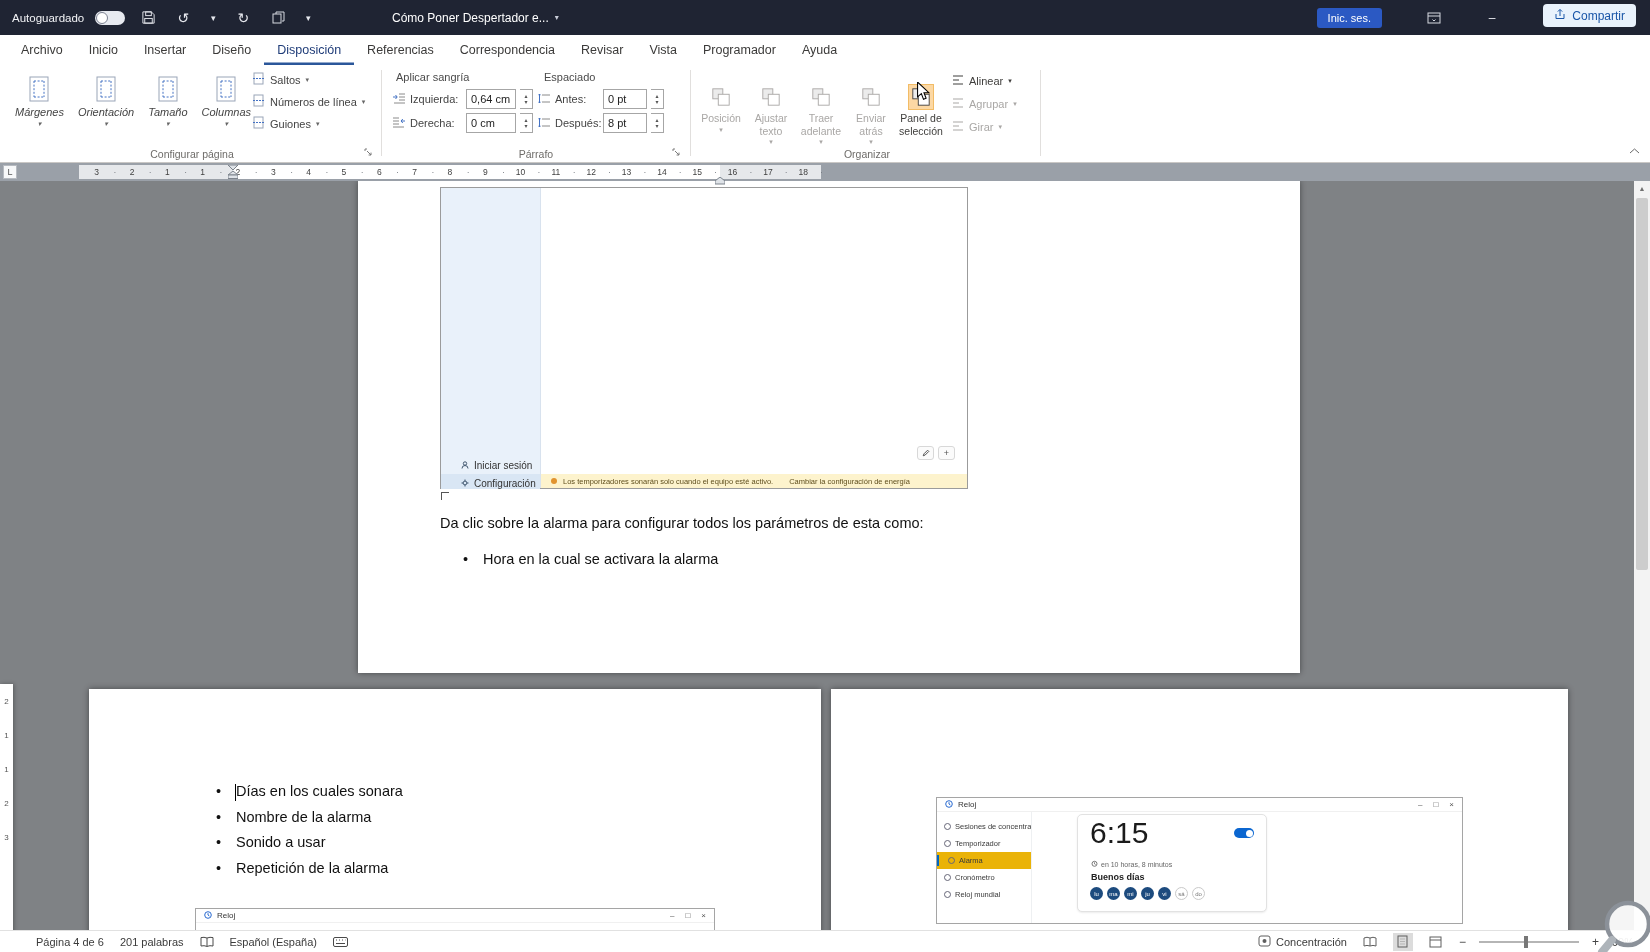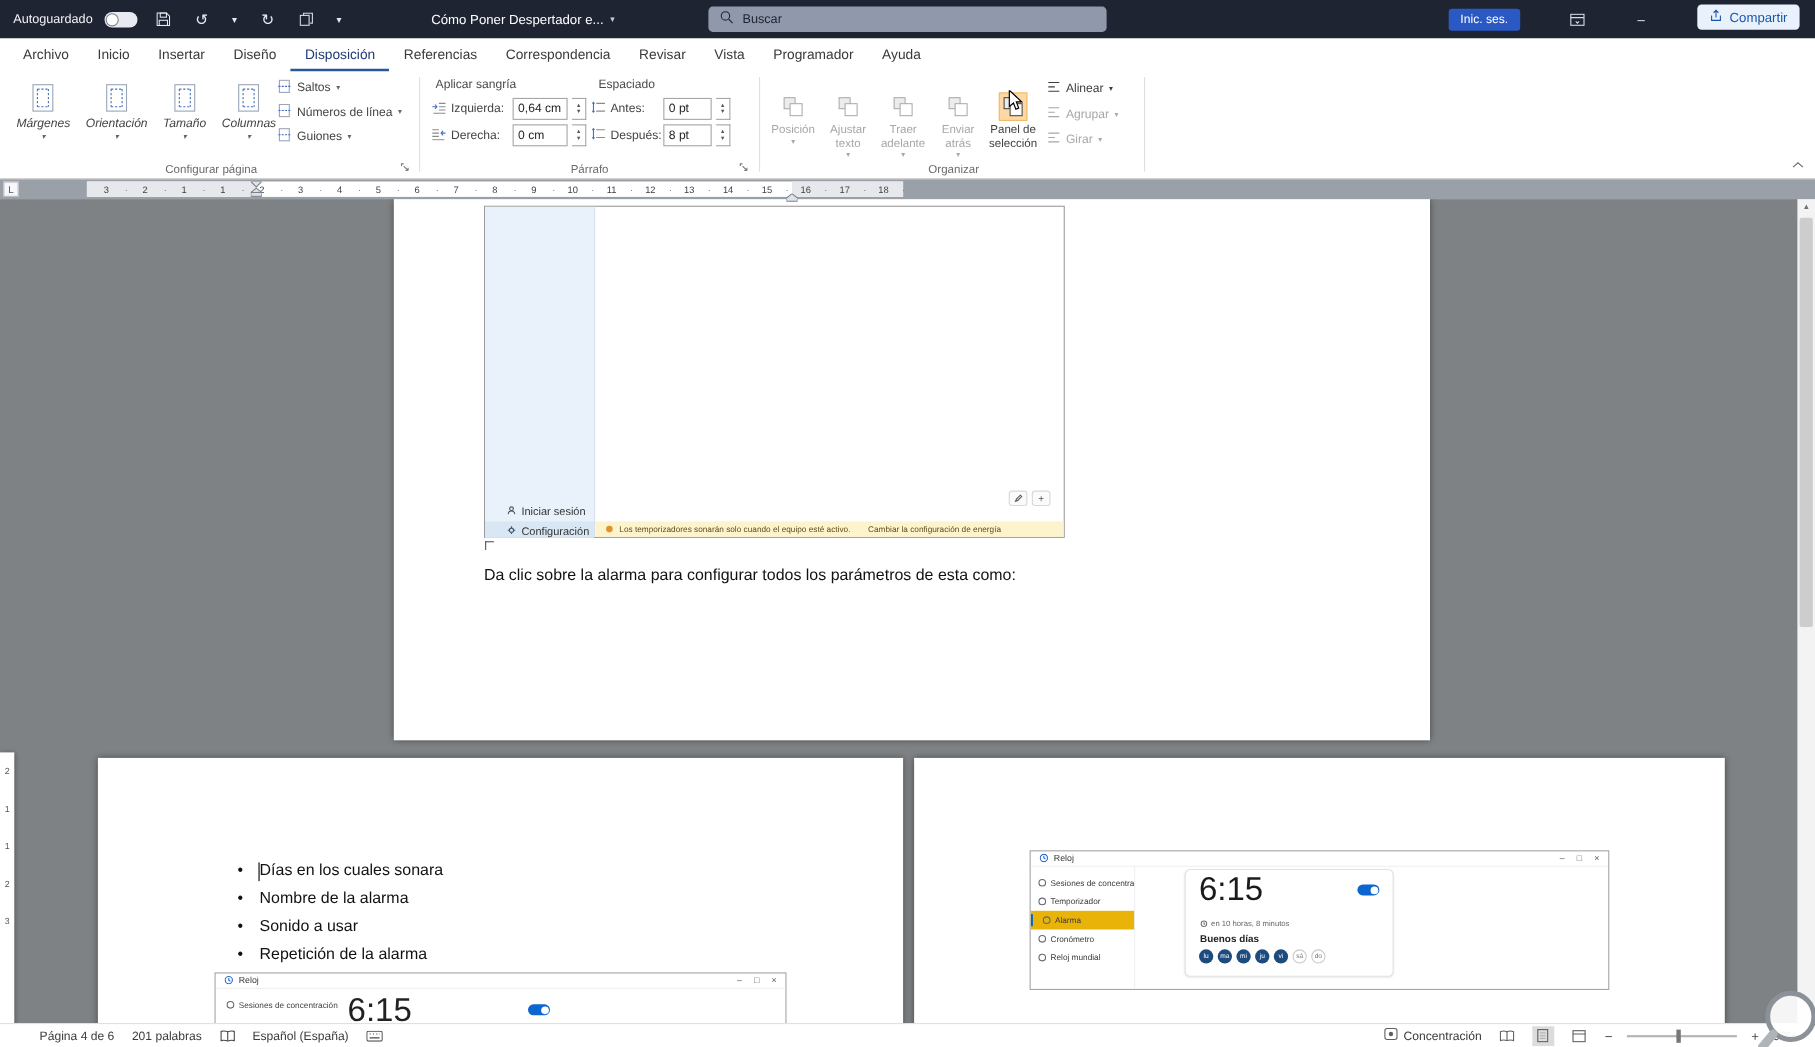--- a/index.html
+++ b/index.html
@@ -101,21 +101,21 @@
   .cropmark{position:absolute;left:83px;top:311px;width:8px;height:8px;border-left:1px solid #555;border-top:1px solid #555;}
   .p1-par{position:absolute;left:82px;top:334px;font-size:14.5px;color:#111;}
   .bullets{position:absolute;}
   #p1-bullets{left:105px;top:370px;}
   #p2-bullets{left:127px;top:94px;}
   .bullet-row{position:relative;padding-left:20px;height:25.5px;font-size:14.5px;color:#111;}
   .bullet-row::before{content:"\2022";position:absolute;left:0;top:0;font-size:14.5px;}
   .caret{position:absolute;left:146px;top:95px;width:1.2px;height:17px;background:#000;}
 
   
-  .clockwin{position:absolute;border:1px solid #a5a5a5;background:#fff;overflow:hidden;}
+  .clockwin{position:absolute;border:1px solid #a5a5a5;background:#fff;overflow:hidden;margin-top:24px;}
   #clock2{left:106px;top:195px;width:520px;height:290px;}
   #clock3{left:105px;top:84px;width:527px;height:127px;}
   .cw-titlebar{height:14px;display:flex;align-items:center;gap:5px;padding:0 8px;font-size:8px;color:#333;border-bottom:1px solid #f0f0f0;}
   .cw-ctl{margin-left:auto;display:flex;gap:11px;font-size:8px;color:#555;}
   .c2-nav{position:absolute;left:10px;top:24px;display:flex;align-items:center;gap:4px;font-size:7.5px;color:#444;}
   .c2-time{position:absolute;left:120px;top:17px;font-size:30px;color:#222;}
   .ctoggle{position:relative;width:20px;height:10px;border-radius:5px;background:#0b66d0;}
   .ctoggle::after{content:"";position:absolute;right:1.5px;top:1.5px;width:7px;height:7px;background:#fff;border-radius:50%;}
   #c2-toggle{position:absolute;left:284px;top:28px;}
   .c3-side{position:absolute;left:0;top:14px;bottom:0;width:95px;border-right:1px solid #eef0f2;padding-top:6px;}
@@ -172,29 +172,20 @@
           <rect x="1" y="3" width="8" height="9" fill="none" stroke="#d7dae2"></rect>
           <path d="M4 3V1h8v9h-2" fill="none" stroke="#d7dae2"></path>
         </svg>
     </span>
     <span class="tb-icon sm">▾</span>
   </div>
   <div class="tb-title">
     <span>Cómo Poner Despertador e...</span>
     <span class="dd">▾</span>
   </div>
-  <div class="tb-search">
-    <span>
-      <svg width="13" height="13" viewBox="0 0 13 13">
-          <circle cx="5.5" cy="5.5" r="3.8" fill="none" stroke="#20263a"></circle>
-          <path d="M8.5 8.5L12 12" stroke="#20263a"></path>
-        </svg>
-    </span>
-    <input placeholder="Buscar" style="">
-  </div>
   <div class="tb-right">
     <span class="signin">Inic. ses.</span>
     <span class="tb-icon">
       <svg width="14" height="12" viewBox="0 0 14 12">
           <rect x="1" y="1" width="12" height="10" fill="none" stroke="#d7dae2"></rect>
           <path d="M1 4h12" stroke="#d7dae2"></path>
           <path d="M5.5 7.5L7 9l1.5-1.5" fill="none" stroke="#d7dae2"></path>
         </svg>
     </span>
     <span class="winctl">–</span>
@@ -605,20 +596,24 @@
         <span class="c1-btn">+</span>
       </div>
       <div class="c1-banner">
         <span class="dot"></span>
         <span>Los temporizadores sonarán solo cuando el equipo esté activo.</span>
         <span class="lnk">Cambiar la configuración de energía</span>
       </div>
     </div>
     <span class="cropmark"></span>
     <div class="p1-par">Da clic sobre la alarma para configurar todos los parámetros de esta como:</div>
+    <div class="bullets" id="p1-bullets">
+
+    <div class="bullet-row"><span>Hora en la cual se activara la alarma</span></div>
+      </div>
   </div>
 
   <div class="page" id="page2">
     <span class="caret"></span>
     <div class="bullets" id="p2-bullets">
 
     <div class="bullet-row"><span>Días en los cuales sonara</span></div>
         <div class="bullet-row"><span>Nombre de la alarma</span></div>
         <div class="bullet-row"><span>Sonido a usar</span></div>
         <div class="bullet-row"><span>Repetición de la alarma</span></div>

